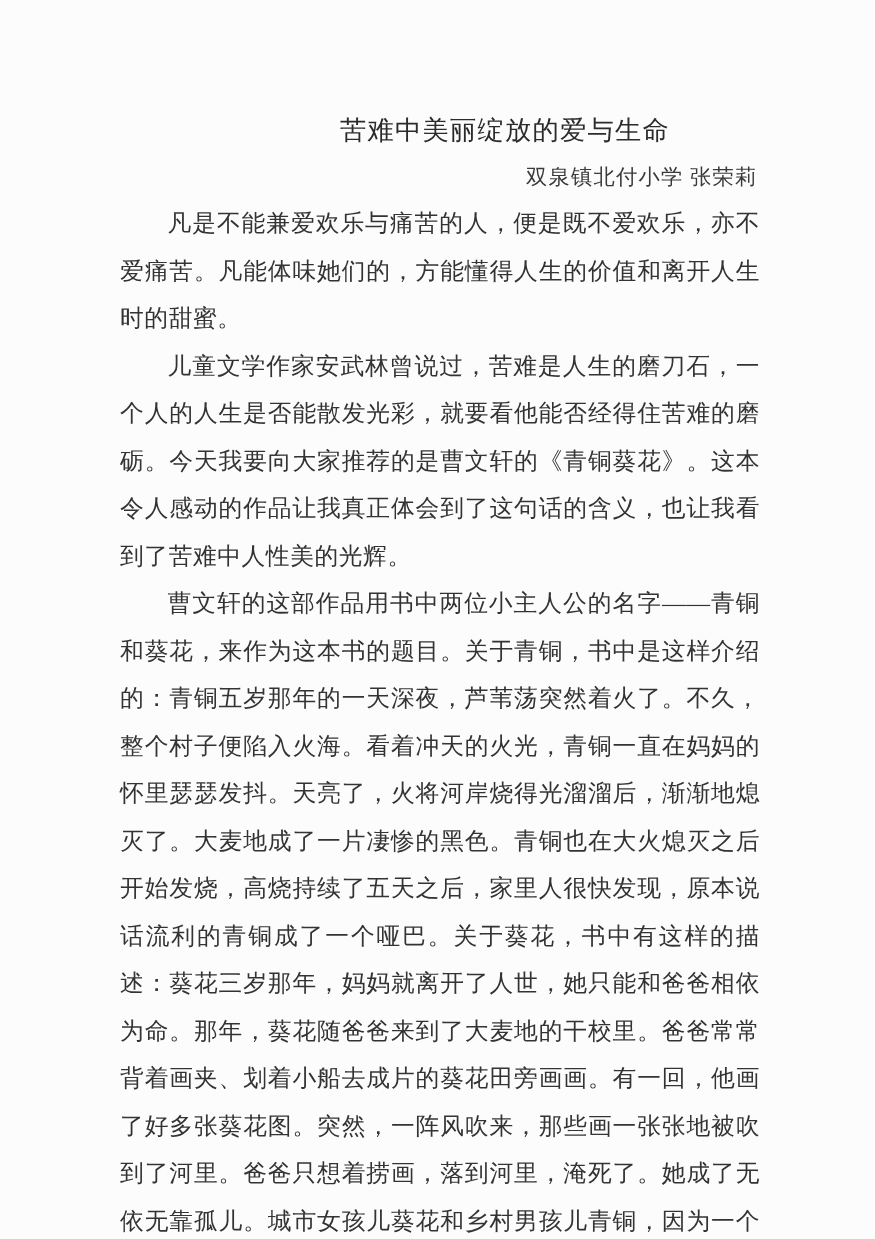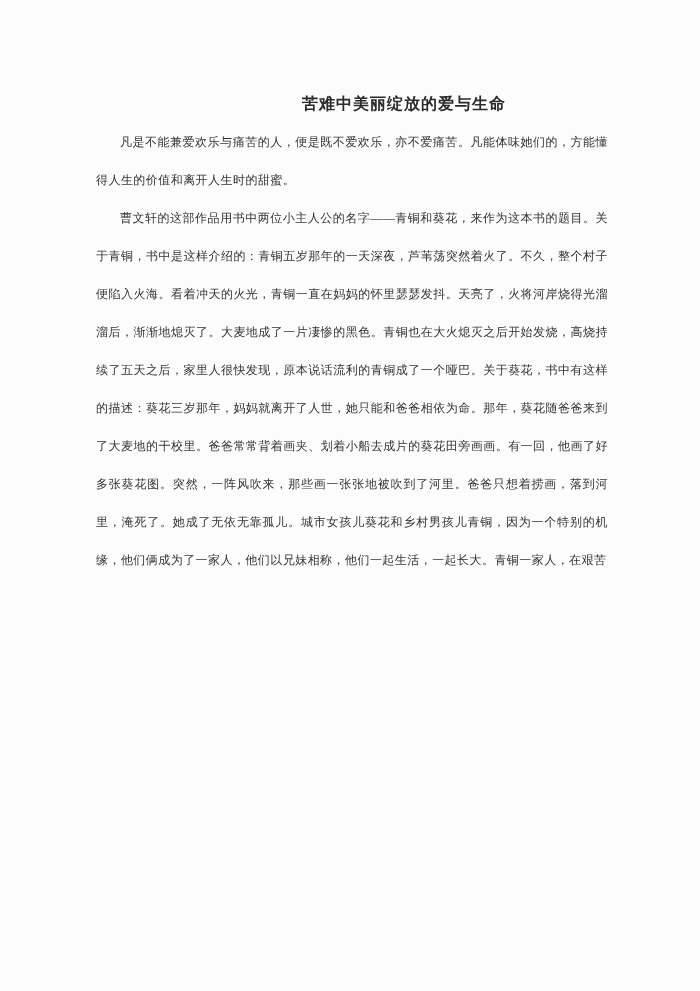--- a/index.html
+++ b/index.html
@@ -16,60 +16,62 @@
   .page {
     box-sizing: border-box;
     width: 700px;
     height: 991px;
     padding: 85px 92px 0 96px;
     background: #fcfcfc;
     color: #333;
   }
   .doc-title {
     line-height: 38px;
-    font-size: 16px;
-    font-weight: bold;
+    font-size: 21px;
+    font-weight: normal;
     letter-spacing: 1px;
     color: #2b2b2b;
     text-align: center;
     
     padding-left: 104px;
     white-space: nowrap;
   }
   .byline {
     line-height: 38px;
     font-size: 17px;
     letter-spacing: 1px;
     color: #3a3a3a;
     text-align: right;
     padding-right: 2px;
     white-space: nowrap;
   }
   .body-text p {
     margin: 0;
-    font-size: 12px;
+    font-size: 19px;
     letter-spacing: 0.45px;
     line-height: 38px;
     text-align: justify;
     text-justify: inter-character;
     color: #333;
   }
   .body-text p.indent {
     text-indent: 2em;
   }
   .body-text p.no-indent {
     text-indent: 0;
   }
 </style>
 </head>
 <body>
 
 <div class="page">
 
   <div class="doc-title">苦难中美丽绽放的爱与生命</div>
 
+  <div class="byline">双泉镇北付小学 张荣莉</div>
 
   <div class="body-text">
     <p class="indent">凡是不能兼爱欢乐与痛苦的人，便是既不爱欢乐，亦不爱痛苦。凡能体味她们的，方能懂得人生的价值和离开人生时的甜蜜。</p>
+    <p class="indent">儿童文学作家安武林曾说过，苦难是人生的磨刀石，一个人的人生是否能散发光彩，就要看他能否经得住苦难的磨砺。今天我要向大家推荐的是曹文轩的《青铜葵花》。这本令人感动的作品让我真正体会到了这句话的含义，也让我看到了苦难中人性美的光辉。</p>
     <p class="indent">曹文轩的这部作品用书中两位小主人公的名字——青铜和葵花，来作为这本书的题目。关于青铜，书中是这样介绍的：青铜五岁那年的一天深夜，芦苇荡突然着火了。不久，整个村子便陷入火海。看着冲天的火光，青铜一直在妈妈的怀里瑟瑟发抖。天亮了，火将河岸烧得光溜溜后，渐渐地熄灭了。大麦地成了一片凄惨的黑色。青铜也在大火熄灭之后开始发烧，高烧持续了五天之后，家里人很快发现，原本说话流利的青铜成了一个哑巴。关于葵花，书中有这样的描述：葵花三岁那年，妈妈就离开了人世，她只能和爸爸相依为命。那年，葵花随爸爸来到了大麦地的干校里。爸爸常常背着画夹、划着小船去成片的葵花田旁画画。有一回，他画了好多张葵花图。突然，一阵风吹来，那些画一张张地被吹到了河里。爸爸只想着捞画，落到河里，淹死了。她成了无依无靠孤儿。城市女孩儿葵花和乡村男孩儿青铜，因为一个特别的机缘，他们俩成为了一家人，他们以兄妹相称，他们一起生活，一起长大。青铜一家人，在艰苦</p>
   </div>
 
 </div>
 
 </body></html>

